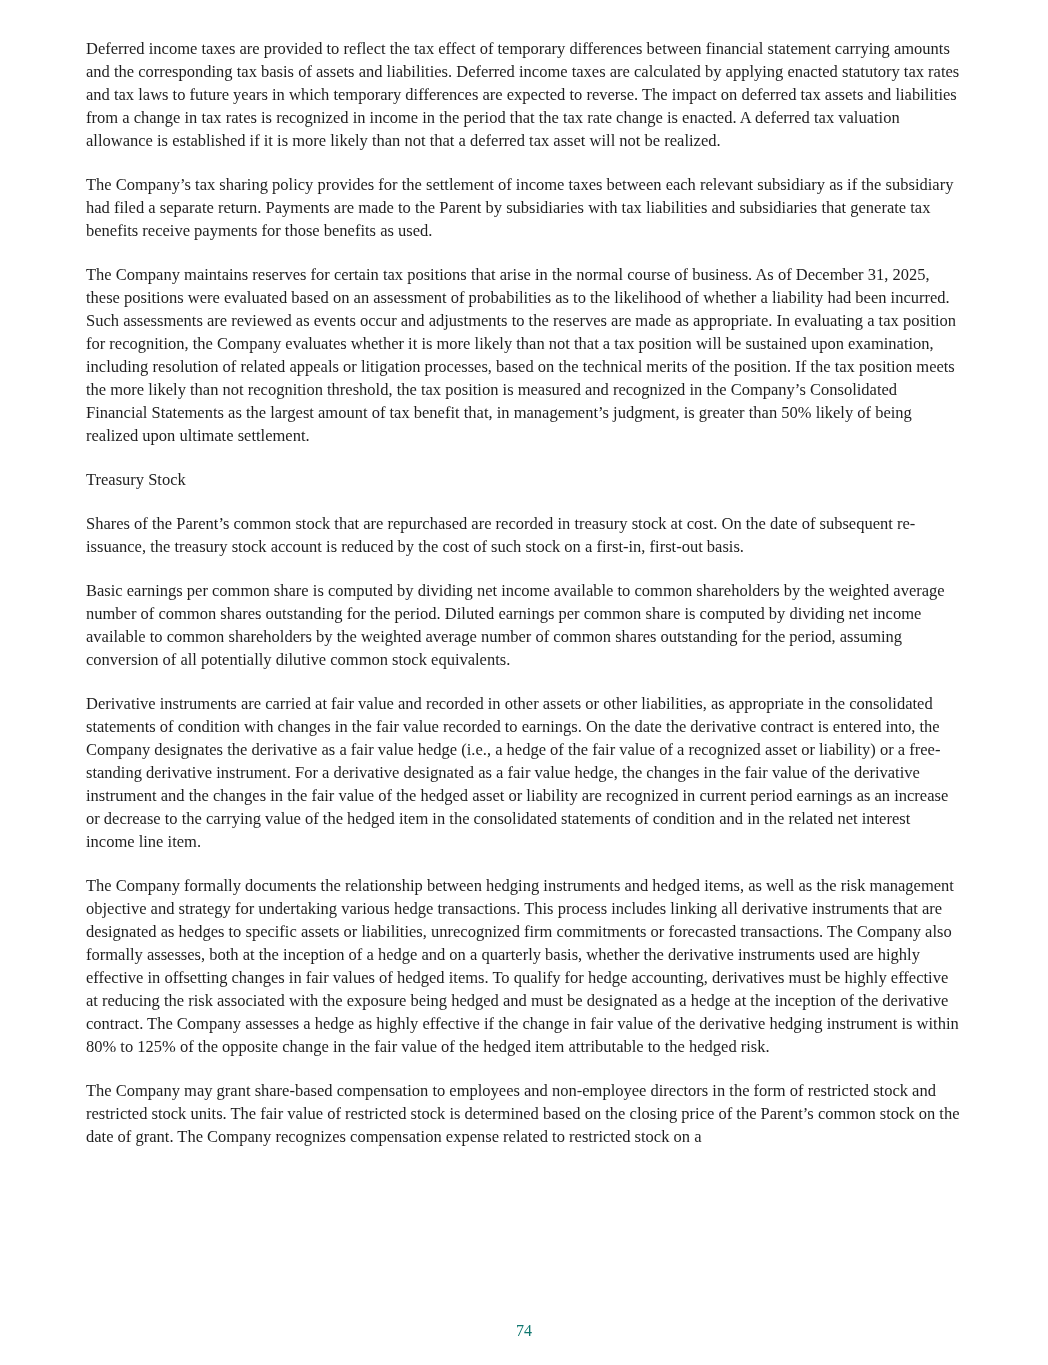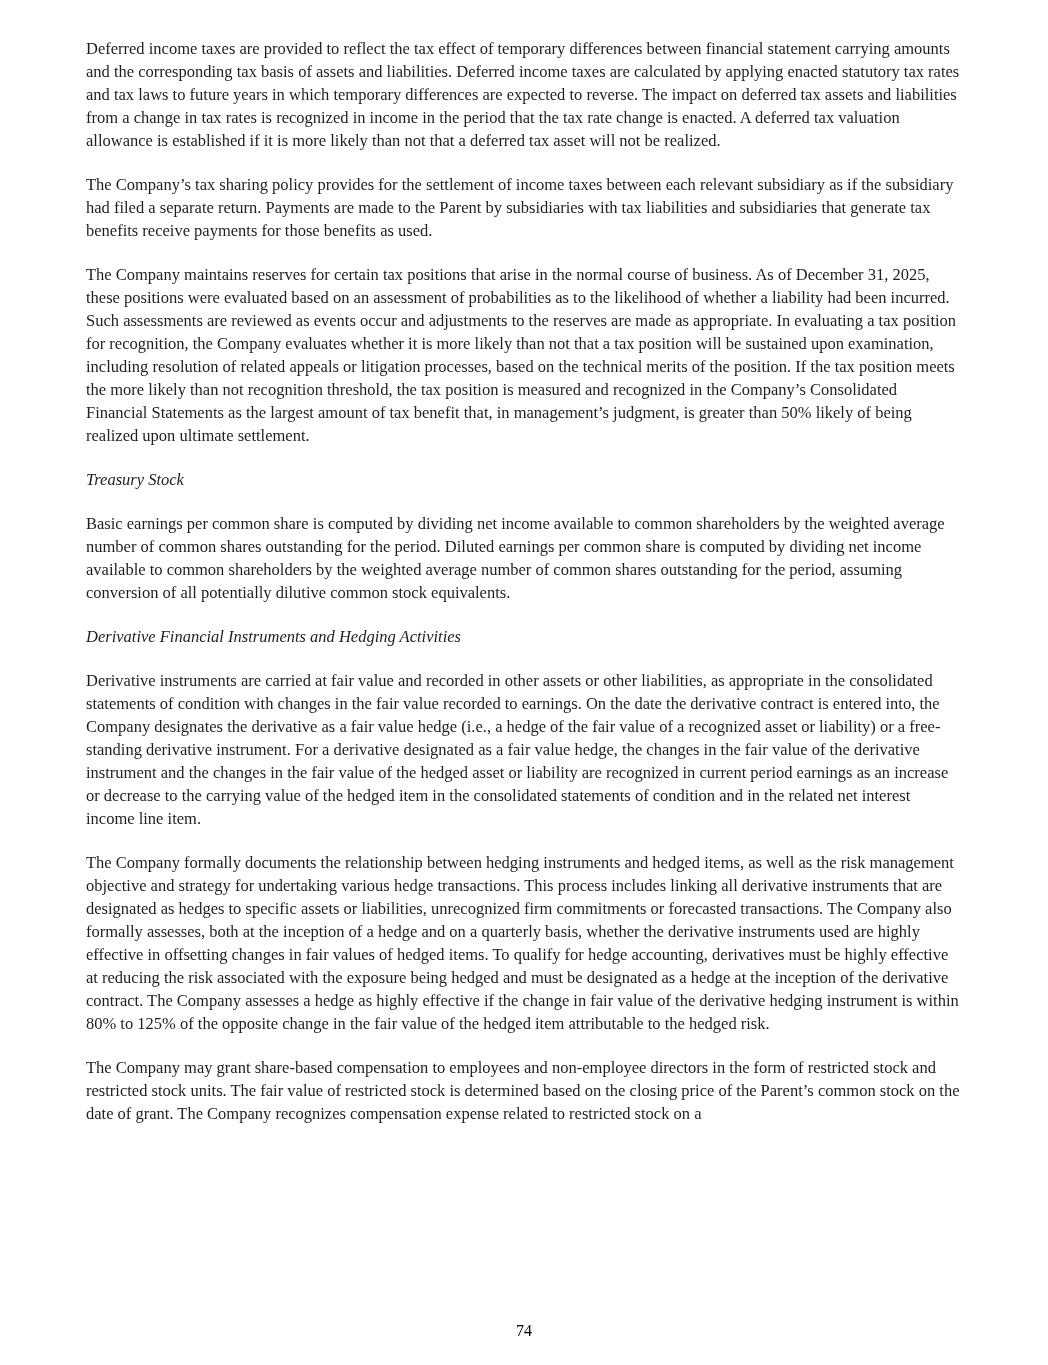--- a/index.html
+++ b/index.html
@@ -25,46 +25,45 @@
   .content p.paragraph {
     margin: 0 0 21px 0;
     font-size: 16.5px;
     line-height: 23px;
     text-align: left;
   }
   .content h3.heading {
     margin: 0 0 21px 0;
     font-size: 16.5px;
     line-height: 23px;
-    font-style: italic;
     font-weight: normal;
   }
   .page-footer {
     position: absolute;
     bottom: 24px;
     left: 0;
     right: 0;
     text-align: center;
     font-size: 16px;
     line-height: 20px;
-    color: #000000;
+    color: #0f766e;
     margin-top: 11px;
   }
 </style>
 </head>
 <body>
 
 <div class="page">
   <main class="content">
       <p class="paragraph">Deferred income taxes are provided to reflect the tax effect of temporary differences between financial statement carrying amounts and the corresponding tax basis of assets and liabilities. Deferred income taxes are calculated by applying enacted statutory tax rates and tax laws to future years in which temporary differences are expected to reverse. The impact on deferred tax assets and liabilities from a change in tax rates is recognized in income in the period that the tax rate change is enacted. A deferred tax valuation allowance is established if it is more likely than not that a deferred tax asset will not be realized.</p>
       <p class="paragraph">The Company’s tax sharing policy provides for the settlement of income taxes between each relevant subsidiary as if the subsidiary had filed a separate return. Payments are made to the Parent by subsidiaries with tax liabilities and subsidiaries that generate tax benefits receive payments for those benefits as used.</p>
       <p class="paragraph">The Company maintains reserves for certain tax positions that arise in the normal course of business. As of December 31, 2025, these positions were evaluated based on an assessment of probabilities as to the likelihood of whether a liability had been incurred. Such assessments are reviewed as events occur and adjustments to the reserves are made as appropriate. In evaluating a tax position for recognition, the Company evaluates whether it is more likely than not that a tax position will be sustained upon examination, including resolution of related appeals or litigation processes, based on the technical merits of the position. If the tax position meets the more likely than not recognition threshold, the tax position is measured and recognized in the Company’s Consolidated Financial Statements as the largest amount of tax benefit that, in management’s judgment, is greater than 50% likely of being realized upon ultimate settlement.</p>
       <h3 class="heading">Treasury Stock</h3>
+      <p class="paragraph">Shares of the Parent’s common stock that are repurchased are recorded in treasury stock at cost. On the date of subsequent re-issuance, the treasury stock account is reduced by the cost of such stock on a first-in, first-out basis.</p>
       <p class="paragraph">Basic earnings per common share is computed by dividing net income available to common shareholders by the weighted average number of common shares outstanding for the period. Diluted earnings per common share is computed by dividing net income available to common shareholders by the weighted average number of common shares outstanding for the period, assuming conversion of all potentially dilutive common stock equivalents.</p>
-      <h3 class="heading">Derivative Financial Instruments and Hedging Activities</h3>
       <p class="paragraph">Derivative instruments are carried at fair value and recorded in other assets or other liabilities, as appropriate in the consolidated statements of condition with changes in the fair value recorded to earnings. On the date the derivative contract is entered into, the Company designates the derivative as a fair value hedge (i.e., a hedge of the fair value of a recognized asset or liability) or a free-standing derivative instrument. For a derivative designated as a fair value hedge, the changes in the fair value of the derivative instrument and the changes in the fair value of the hedged asset or liability are recognized in current period earnings as an increase or decrease to the carrying value of the hedged item in the consolidated statements of condition and in the related net interest income line item.</p>
       <p class="paragraph">The Company formally documents the relationship between hedging instruments and hedged items, as well as the risk management objective and strategy for undertaking various hedge transactions. This process includes linking all derivative instruments that are designated as hedges to specific assets or liabilities, unrecognized firm commitments or forecasted transactions. The Company also formally assesses, both at the inception of a hedge and on a quarterly basis, whether the derivative instruments used are highly effective in offsetting changes in fair values of hedged items. To qualify for hedge accounting, derivatives must be highly effective at reducing the risk associated with the exposure being hedged and must be designated as a hedge at the inception of the derivative contract. The Company assesses a hedge as highly effective if the change in fair value of the derivative hedging instrument is within 80% to 125% of the opposite change in the fair value of the hedged item attributable to the hedged risk.</p>
       <p class="paragraph">The Company may grant share-based compensation to employees and non-employee directors in the form of restricted stock and restricted stock units. The fair value of restricted stock is determined based on the closing price of the Parent’s common stock on the date of grant. The Company recognizes compensation expense related to restricted stock on a</p>
     </main>
   <footer class="page-footer">
     <span>74</span>
   </footer>
 </div>
 
 </body></html>

